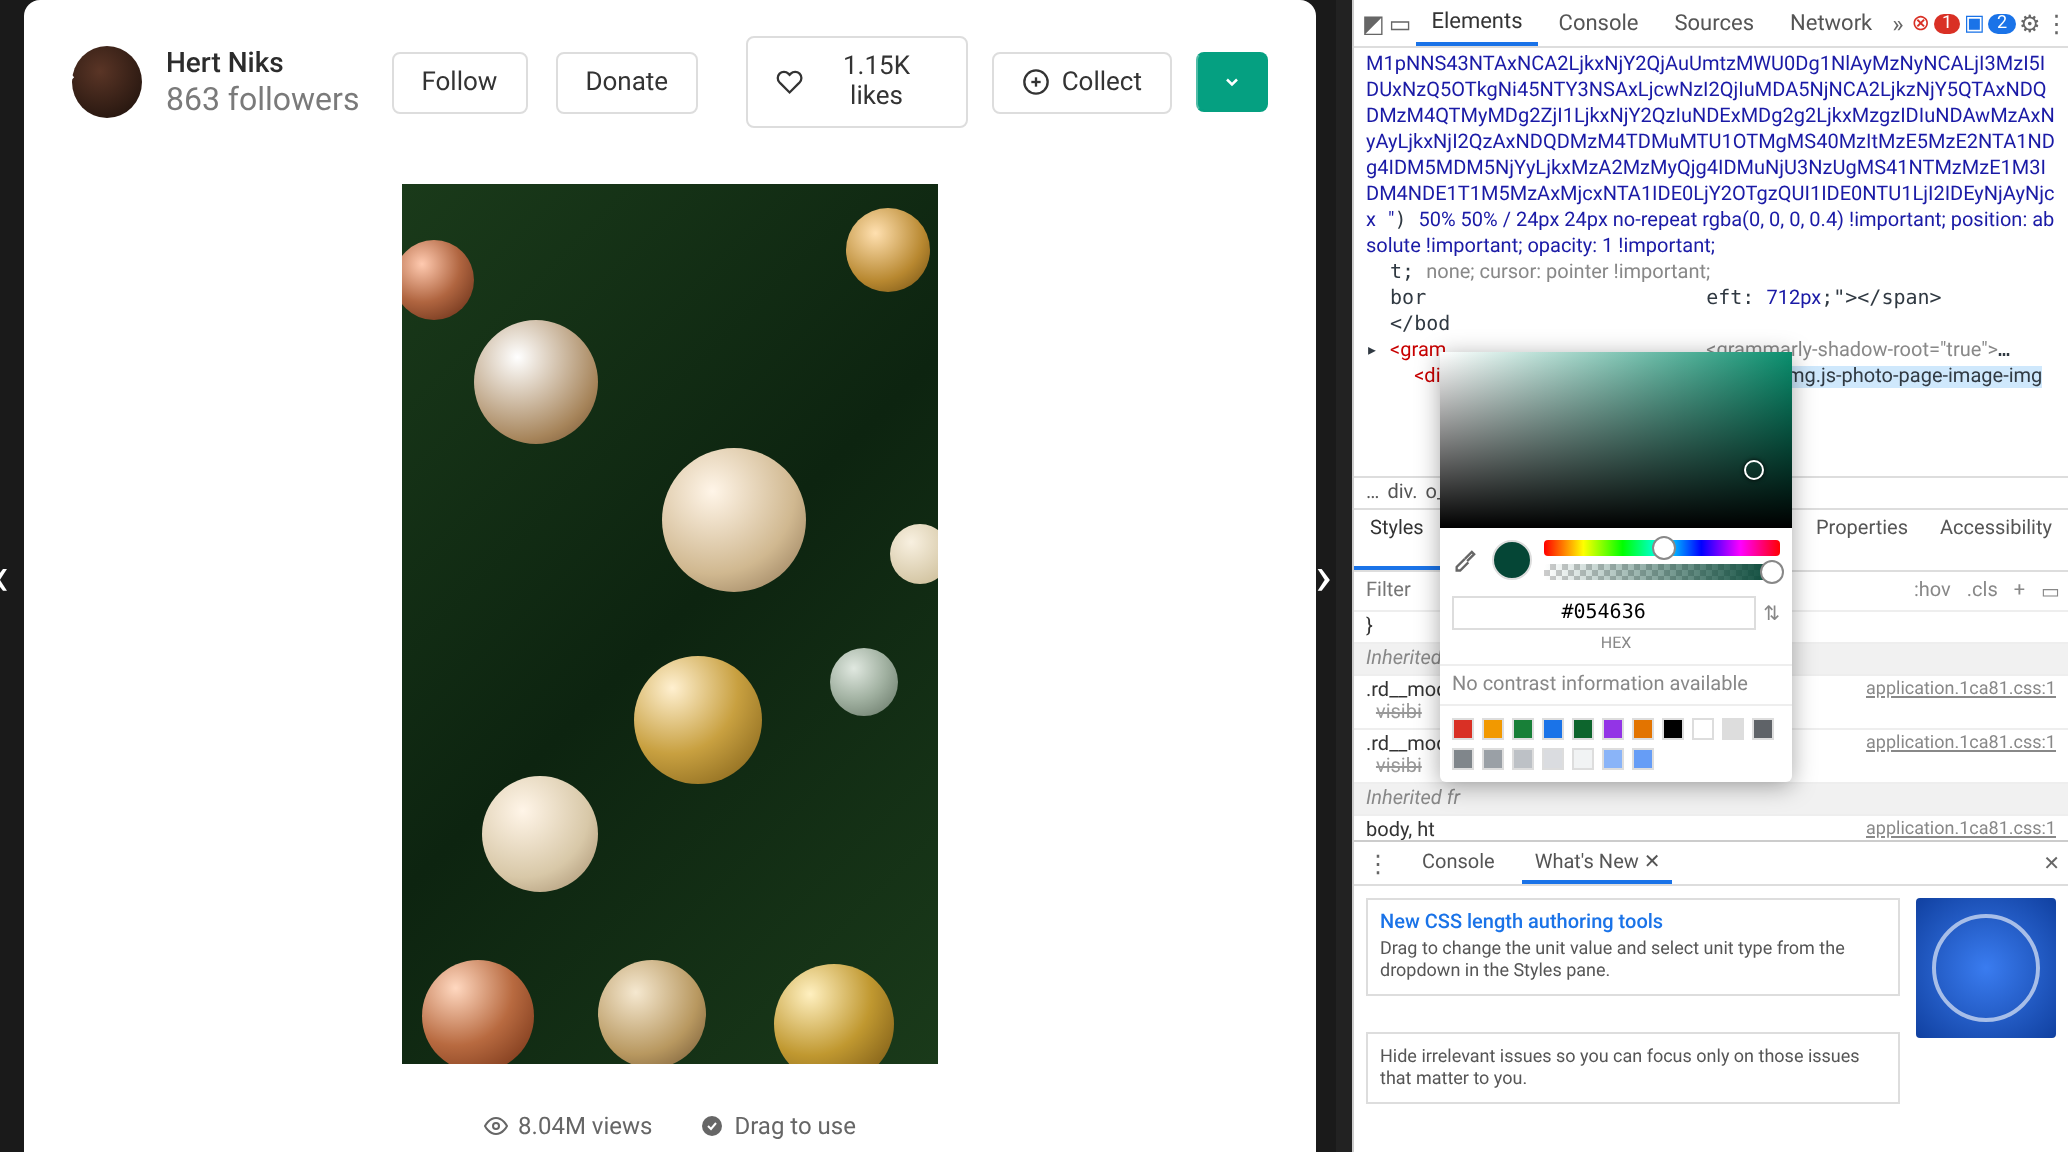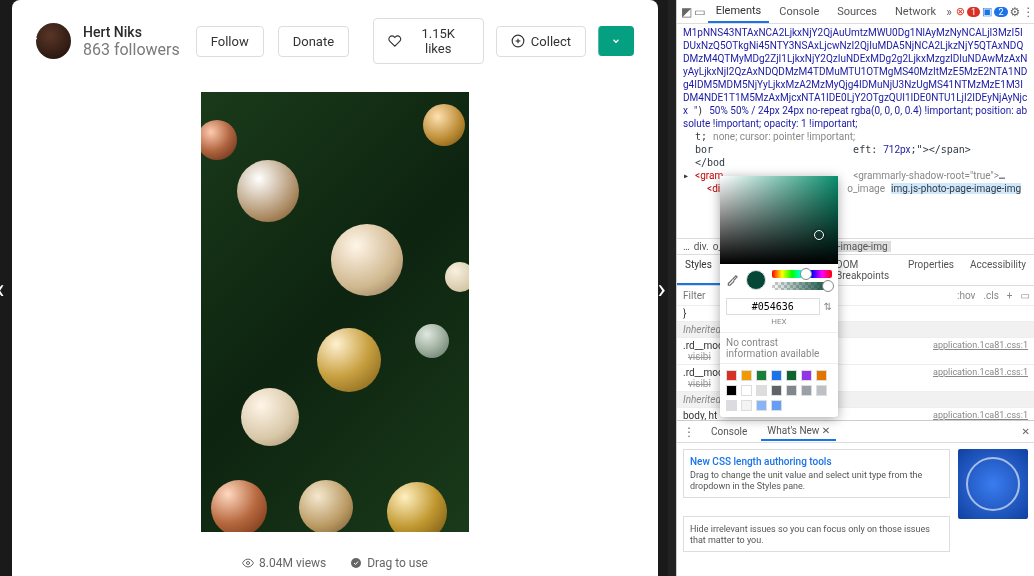--- a/index.html
+++ b/index.html
@@ -55,21 +55,21 @@
 .styles-tabs div { padding: 4px 8px; color: #555; cursor: pointer; }
 .styles-tabs .active { color: #333; box-shadow: inset 0 -2px 0 #1a73e8; }
 .filter-row { display: flex; border-bottom: 1px solid #eee; align-items: center; height: 20px; }
 .filter-row input { border: none; font-size: 10px; padding: 2px 6px; flex: 1; outline: none; }
 .filter-row .r { color:#888; padding: 0 4px; font-size: 10px; }
 .styles-body { flex: 1; overflow: auto; font-family: Menlo, Consolas, monospace; font-size: 10px; color: #333; position: relative; }
 .rule { border-bottom: 1px solid #eee; padding: 2px 6px; position: relative; }
 .rule .src { position: absolute; right: 6px; top: 2px; color: #888; font-size: 9px; text-decoration: underline; }
 .inh { background: #f1f1f1; color: #888; padding: 2px 6px; border-bottom: 1px solid #eee; font-style: italic; }
 .strike { text-decoration: line-through; color: #999; }
-.colorpicker { position: absolute; left: 720px; top: 176px; width: 118px; background: #fff; box-shadow: 0 2px 12px rgba(0,0,0,0.35); border-radius: 3px; z-index: 50; font-size: 10px; }
+.colorpicker { position: absolute; left: 720px; top: 176px; width: 176px; background: #fff; box-shadow: 0 2px 12px rgba(0,0,0,0.35); border-radius: 3px; z-index: 50; font-size: 10px; }
 .cp-sat { height: 88px; background: linear-gradient(to top, #000, transparent), linear-gradient(to right, #fff, #0a8f6e); position: relative; }
 .cp-dot { position: absolute; right: 14px; bottom: 24px; width: 10px; height: 10px; border: 1px solid #fff; border-radius: 50%; box-shadow: 0 0 2px #000; }
 .cp-row { display: flex; align-items: center; padding: 6px; gap: 6px; }
 .cp-eyedrop { width: 14px; height: 14px; color: #666; }
 .cp-sw { width: 20px; height: 20px; border-radius: 50%; background: #054636; border: 1px solid #ddd; }
 .cp-sliders { flex: 1; }
 .cp-hue { height: 8px; background: linear-gradient(to right,#f00,#ff0,#0f0,#0ff,#00f,#f0f,#f00); border-radius: 2px; margin-bottom: 4px; position:relative;}
 .cp-hue::after{content:'';position:absolute;left:46%;top:-2px;width:10px;height:10px;border:1px solid #888;background:#fff;border-radius:50%;}
 .cp-alpha { height: 8px; background: linear-gradient(45deg,#ccc 25%,transparent 25%,transparent 75%,#ccc 75%),linear-gradient(45deg,#ccc 25%,#fff 25%,#fff 75%,#ccc 75%); background-size:6px 6px; background-position:0 0,3px 3px; border-radius: 2px; position:relative;}
 .cp-alpha::before{content:'';position:absolute;inset:0;background:linear-gradient(to right,transparent,#054636);border-radius:2px;}

